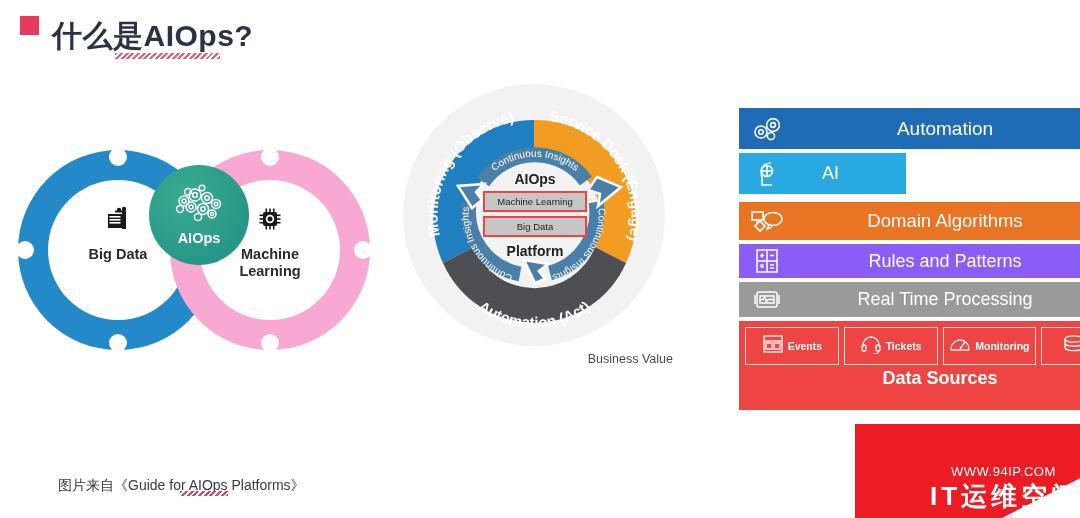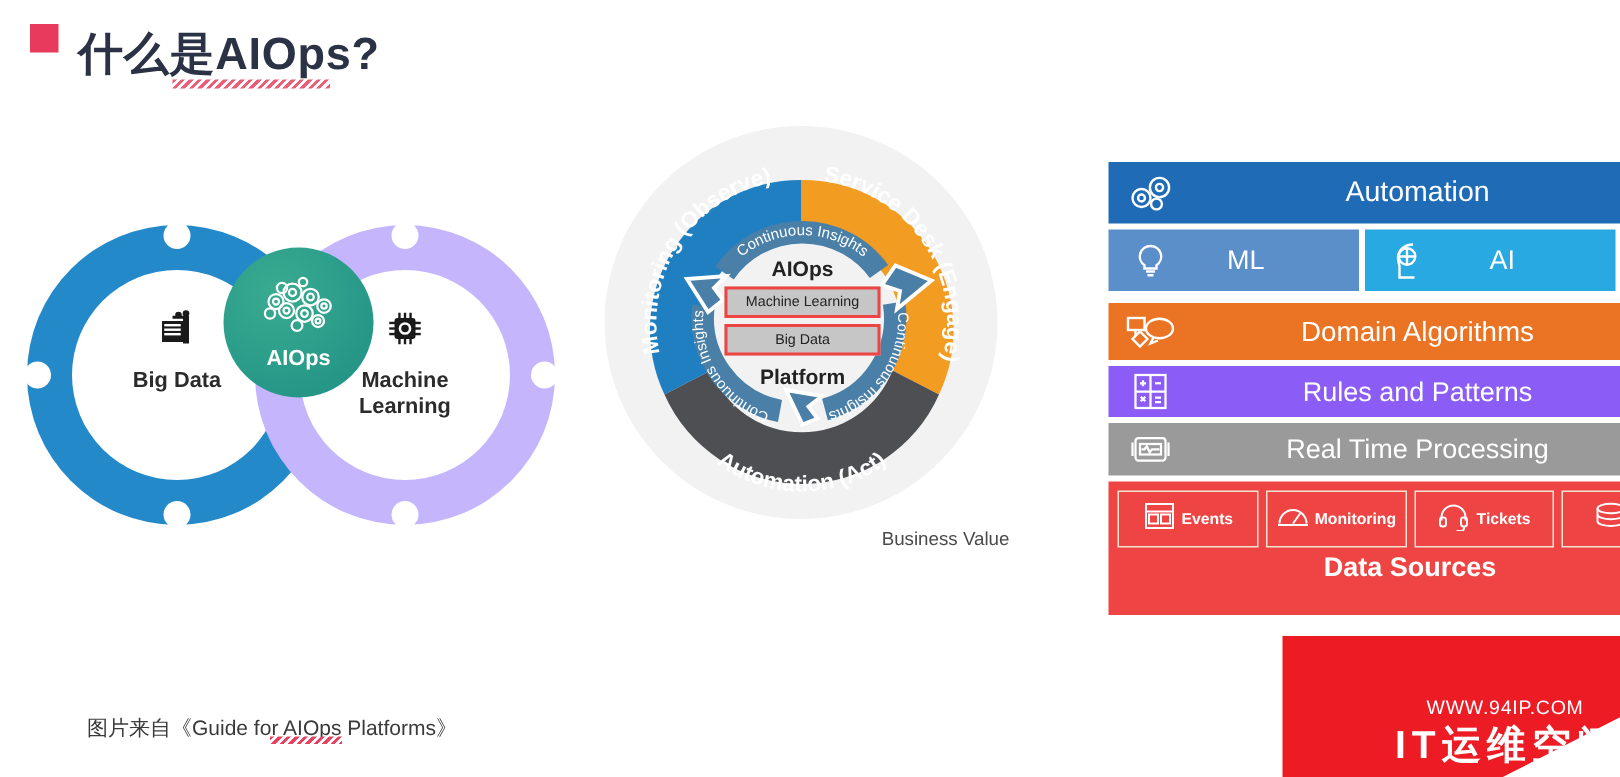--- a/index.html
+++ b/index.html
@@ -21,21 +21,21 @@
   .squiggle{
     position:absolute;left:95px;bottom:-2px;width:105px;height:6px;
     background-image:repeating-linear-gradient(135deg,#e8425f 0 2px,transparent 2px 4px);
     opacity:.85;
   }
 
   
   .infinity{position:absolute;left:18px;top:150px;width:360px;height:200px;}
   .ring{position:absolute;top:0;width:200px;height:200px;border-radius:50%;}
   .ring.blue{left:0;background:#2389c8;}
-  .ring.yellow{left:152px;background:#c4b5fd;}
+  .ring.yellow{left:152px;background:#f9a8d4;}
   .ring-hole{position:absolute;left:30px;top:30px;width:140px;height:140px;border-radius:50%;background:#fff;}
   .notch{position:absolute;width:18px;height:18px;border-radius:50%;background:#fff;}
   .ring.blue .n-t{left:91px;top:-2px;}
   .ring.blue .n-b{left:91px;bottom:-2px;}
   .ring.blue .n-l{left:-2px;top:91px;}
   .ring.yellow .n-t{left:91px;top:-2px;}
   .ring.yellow .n-b{left:91px;bottom:-2px;}
   .ring.yellow .n-r{right:-2px;top:91px;}
   .ring-label{
     position:absolute;width:140px;left:30px;top:96px;text-align:center;
@@ -294,31 +294,20 @@
             <circle cx="23" cy="9" r="6.4"></circle>
               <circle cx="23" cy="9" r="2.4"></circle>
             <circle cx="21" cy="20" r="3.6"></circle>
           </g>
         </svg>
       </span>
       <span class="bar-text">Automation</span>
     </div>
 
     <div class="row-split">
-      <div class="bar b-ml">
-        <span class="bar-icon">
-          <svg width="24" height="26" viewBox="0 0 24 26">
-            <g fill="none" stroke="#fff" stroke-width="1.6">
-              <path d="M12 3a7 7 0 00-4 12.8V18h8v-2.2A7 7 0 0012 3z"></path>
-              <path d="M9 20h6M10 22.5h4"></path>
-            </g>
-          </svg>
-        </span>
-        <span class="bar-text">ML</span>
-      </div>
       <div class="bar b-ai">
         <span class="bar-icon">
           <svg width="26" height="28" viewBox="0 0 26 28">
             <g fill="none" stroke="#fff" stroke-width="1.6">
               <path d="M17 3c-6 0-10 4-10 9 0 3 1 4 1 6v7h10"></path>
               <circle cx="13" cy="11" r="5.5"></circle>
               <path d="M13 5.5v11M7.5 11h11"></path>
             </g>
           </svg>
         </span>
@@ -385,41 +374,41 @@
               </g>
             </svg>
           </span>
           <span class="ds-label">Events</span>
         </div>
 
         <div class="ds-cell">
           <span>
             <svg width="22" height="20" viewBox="0 0 22 20">
               <g fill="none" stroke="#fff" stroke-width="1.3">
-                <path d="M2 15a9 9 0 0118 0"></path>
-                <path d="M11 15l5-7"></path>
-                <path d="M1 16h20"></path>
-              </g>
-            </svg>
-          </span>
-          <span class="ds-label">Monitoring</span>
-        </div>
-
-        <div class="ds-cell">
-          <span>
-            <svg width="22" height="20" viewBox="0 0 22 20">
-              <g fill="none" stroke="#fff" stroke-width="1.3">
                 <path d="M3 13v-2a8 8 0 0116 0v2"></path>
                 <rect x="2" y="11" width="4" height="6" rx="1.6"></rect>
                 <rect x="16" y="11" width="4" height="6" rx="1.6"></rect>
                 <path d="M18 17v1a2 2 0 01-2 2h-3"></path>
               </g>
             </svg>
           </span>
           <span class="ds-label">Tickets</span>
+        </div>
+
+        <div class="ds-cell">
+          <span>
+            <svg width="22" height="20" viewBox="0 0 22 20">
+              <g fill="none" stroke="#fff" stroke-width="1.3">
+                <path d="M2 15a9 9 0 0118 0"></path>
+                <path d="M11 15l5-7"></path>
+                <path d="M1 16h20"></path>
+              </g>
+            </svg>
+          </span>
+          <span class="ds-label">Monitoring</span>
         </div>
 
         <div class="ds-cell">
           <span>
             <svg width="24" height="20" viewBox="0 0 24 20">
               <g fill="none" stroke="#fff" stroke-width="1.3">
                 <ellipse cx="12" cy="5" rx="9" ry="3.2"></ellipse>
                 <path d="M3 5v4c0 1.8 4 3.2 9 3.2s9-1.4 9-3.2V5"></path>
                 <path d="M3 9.5v4c0 1.8 4 3.2 9 3.2s9-1.4 9-3.2v-4"></path>
               </g>

